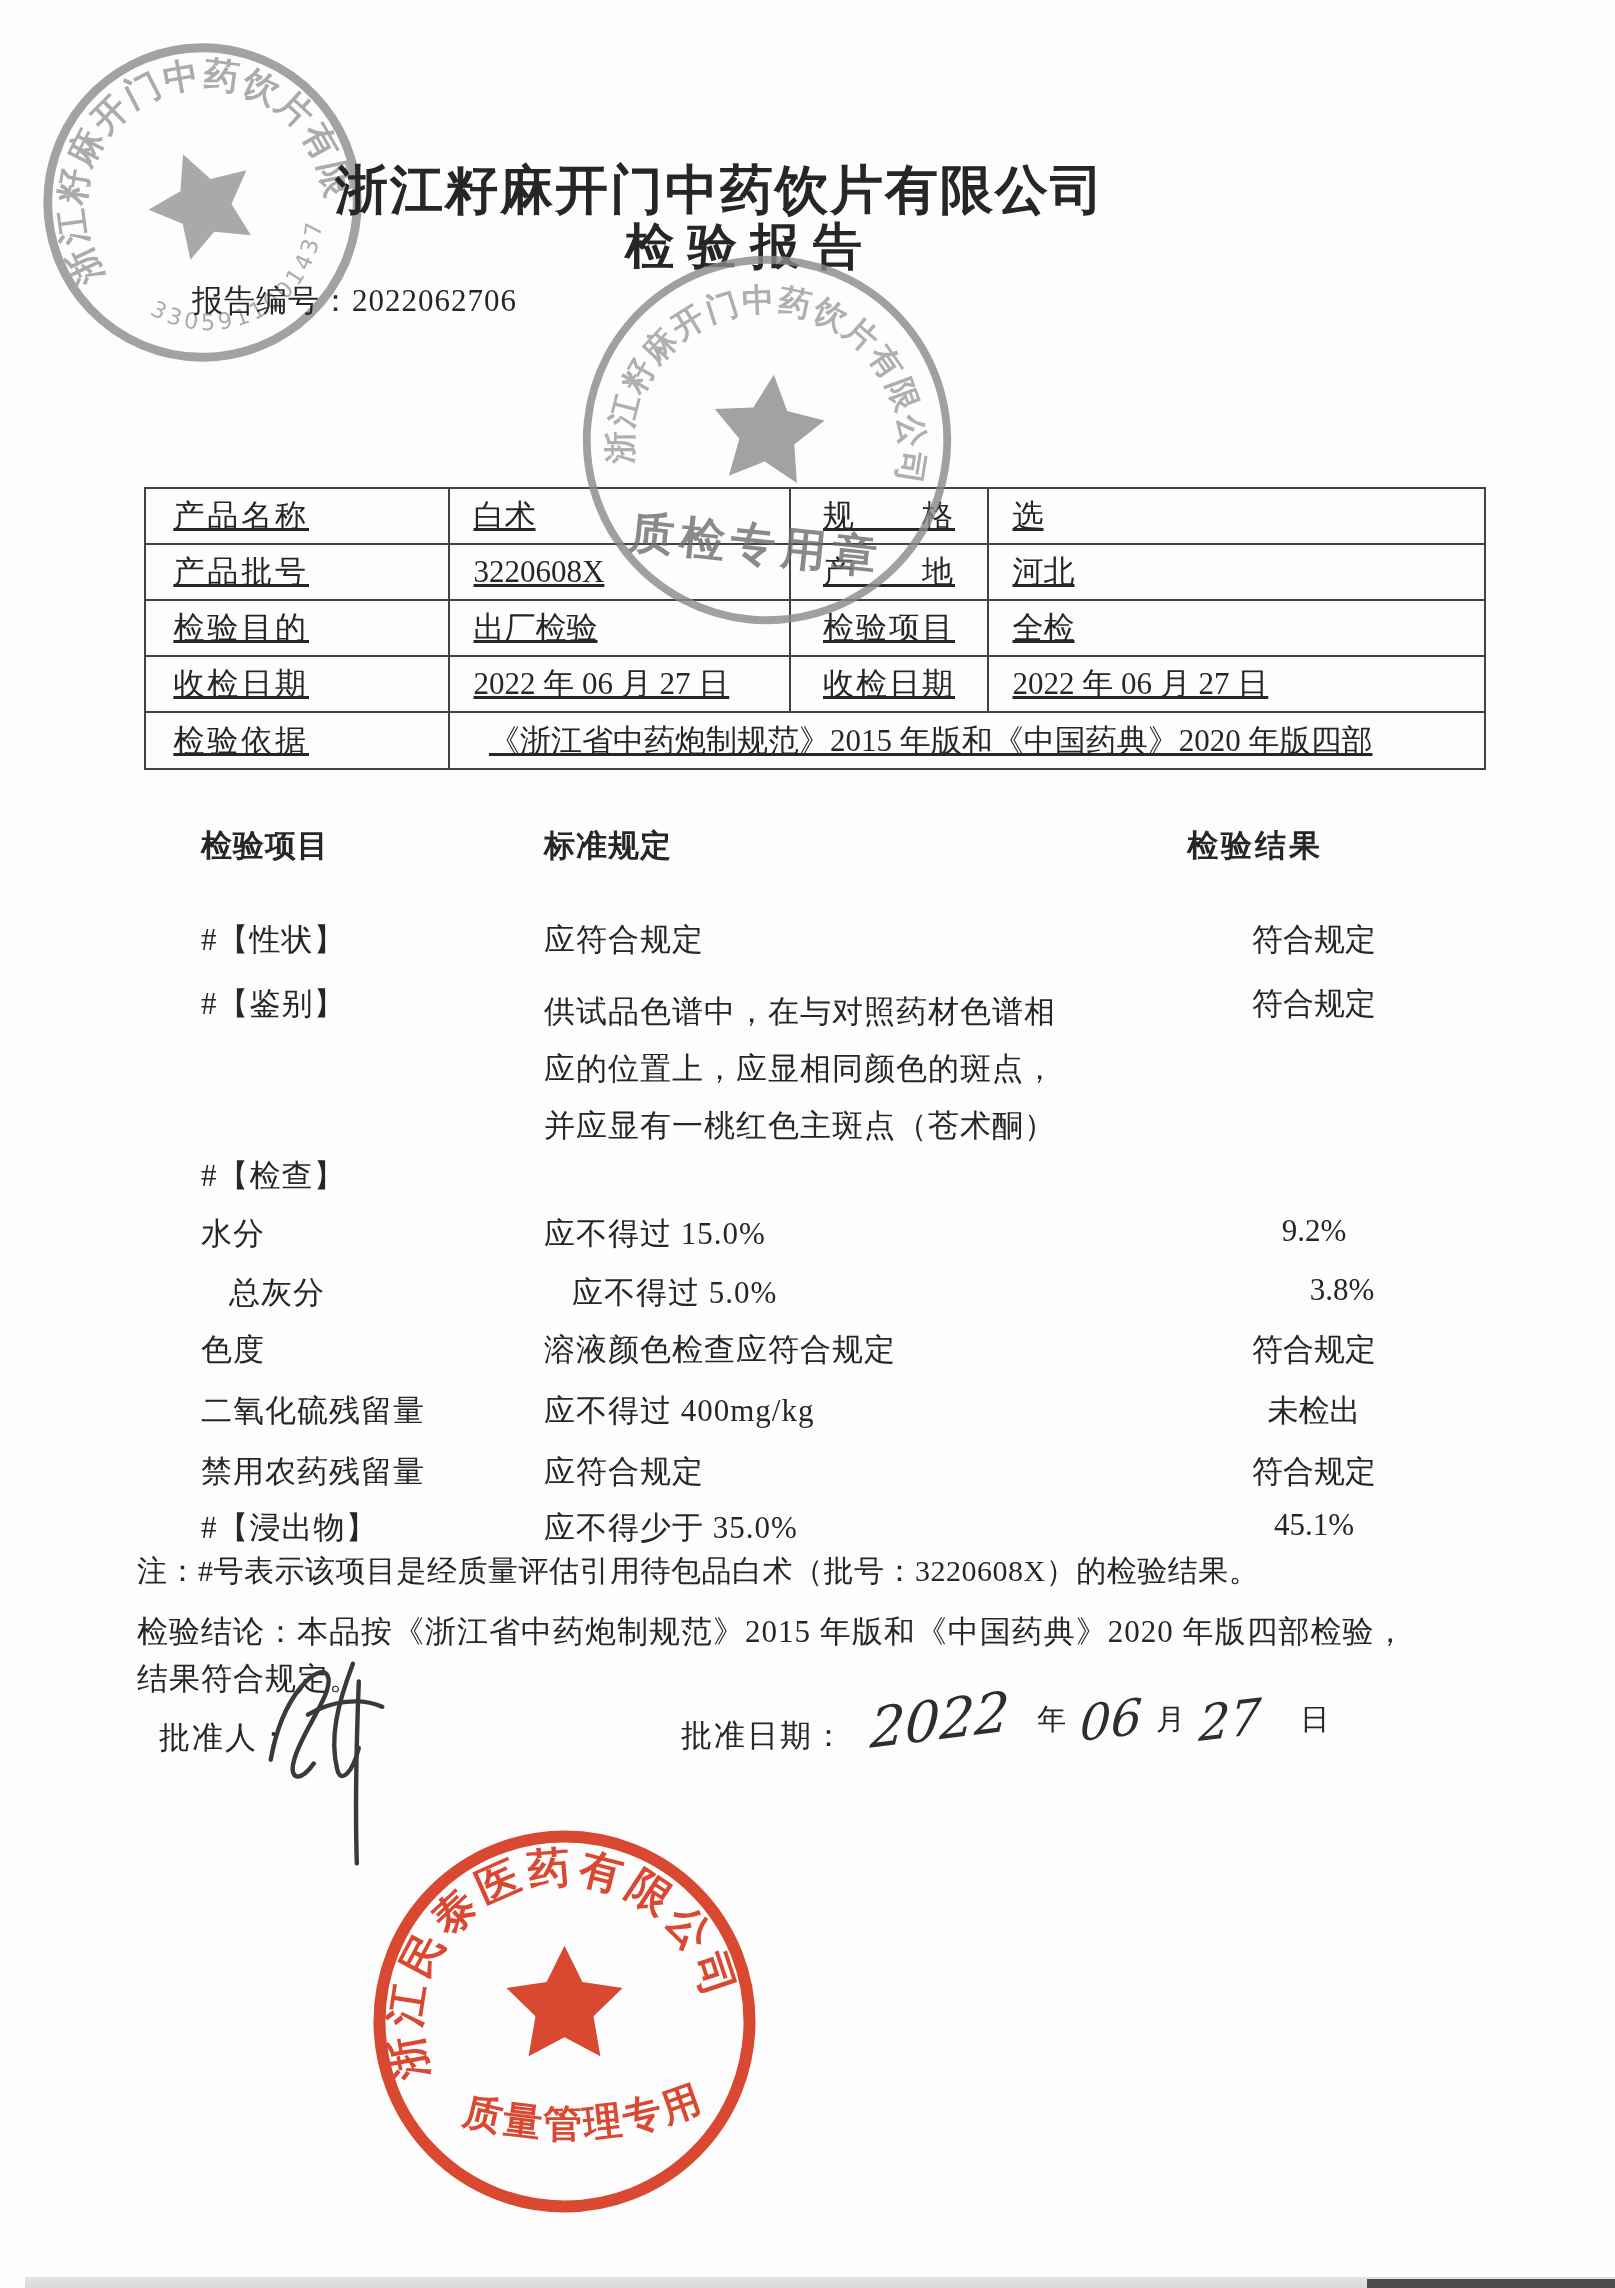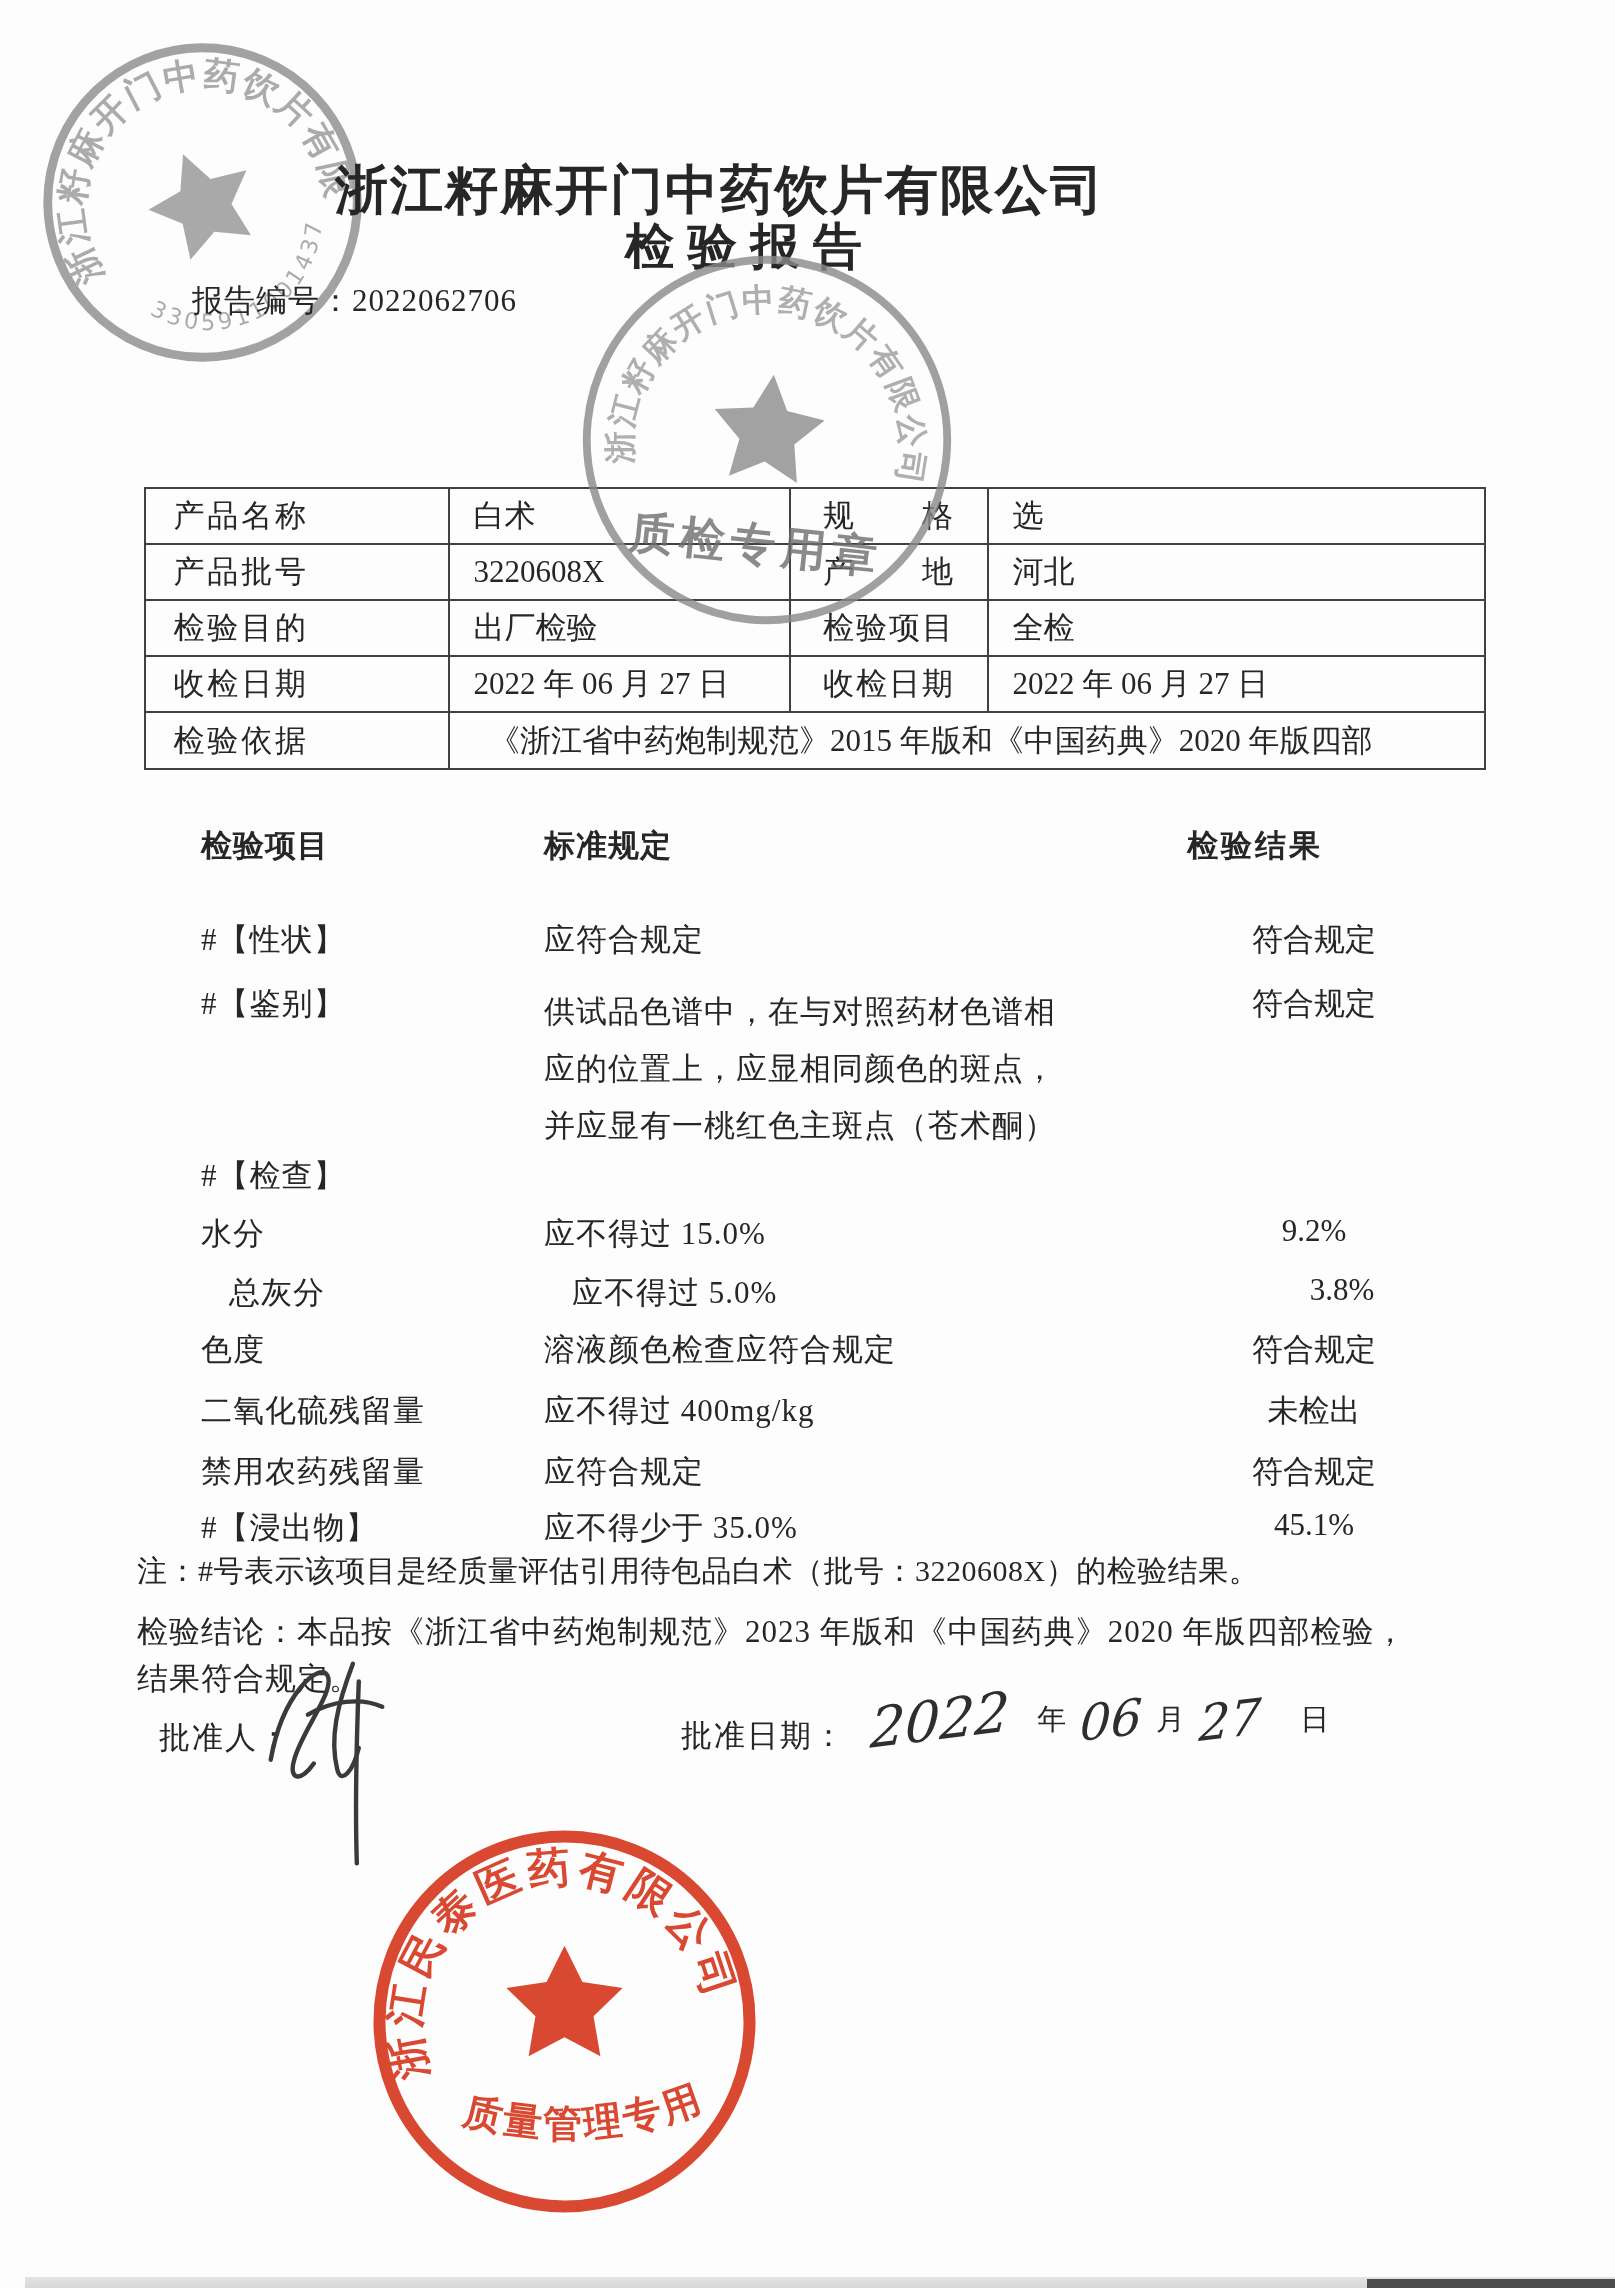--- a/index.html
+++ b/index.html
@@ -22,20 +22,21 @@
   table.info-table{
     border-collapse:collapse;table-layout:fixed;
     font-size:31px;
   }
   table.info-table td{
     border:2.9px solid #414141;
     padding:0 0 0 23.5px;
     height:54px;
     white-space:nowrap;
     overflow:visible;
+    text-decoration:underline;
   }
   table.info-table td.lbl{padding-left:27.4px;letter-spacing:2.9px;}
   table.info-table td.lbl2{text-align:center;padding:0;letter-spacing:2px;}
   table.info-table td.basis-val{padding-left:39px;}
   .res-row{position:absolute;left:0;width:1615px;height:43px;font-size:31px;white-space:nowrap;}
   .res-item{position:absolute;left:201px;letter-spacing:1px;}
   .res-std{position:absolute;left:544px;letter-spacing:1px;}
   .res-val{position:absolute;left:1157px;width:314px;text-align:center;}
   .res-head{font-weight:bold;letter-spacing:2.9px;}
   .std-line{line-height:57px;text-align:right;}
@@ -192,21 +193,21 @@
     <span class="res-val">符合规定</span>
   </div>
 
   <div class="res-row" style="top:1507px;">
     <span class="res-item">#【浸出物】</span>
     <span class="res-std">应不得少于 35.0%</span>
     <span class="res-val">45.1%</span>
   </div>
 
   <div class="abs note-line" style="left:137px;top:1551px;">注：#号表示该项目是经质量评估引用待包品白术（批号：3220608X）的检验结果。</div>
-  <div class="abs concl" style="left:137px;top:1611px;">检验结论：本品按《浙江省中药炮制规范》2023 年版和《中国药典》2020 年版四部检验，</div>
+  <div class="abs concl" style="left:137px;top:1611px;">检验结论：本品按《浙江省中药炮制规范》2015 年版和《中国药典》2020 年版四部检验，</div>
   <div class="abs concl" style="left:137px;top:1658px;">结果符合规定。</div>
 
   <div class="abs appr-label" style="left:159px;top:1717px;">批准人：</div>
 
   <svg class="abs" style="left:243px;top:1654px;" width="167" height="225" viewBox="0 0 170 230">
     <g fill="none" stroke="#3a3a3a" stroke-width="4.5" stroke-linecap="round" stroke-linejoin="round">
       <path d="M28,108 C40,40 78,8 86,22 C94,38 60,78 52,108 C46,128 58,132 72,112"></path>
       <path d="M112,10 C96,52 88,86 96,118 C100,134 112,120 118,96"></path>
       <path d="M66,62 C90,48 120,44 142,54"></path>
       <path d="M118,28 C116,80 114,150 116,214"></path>

